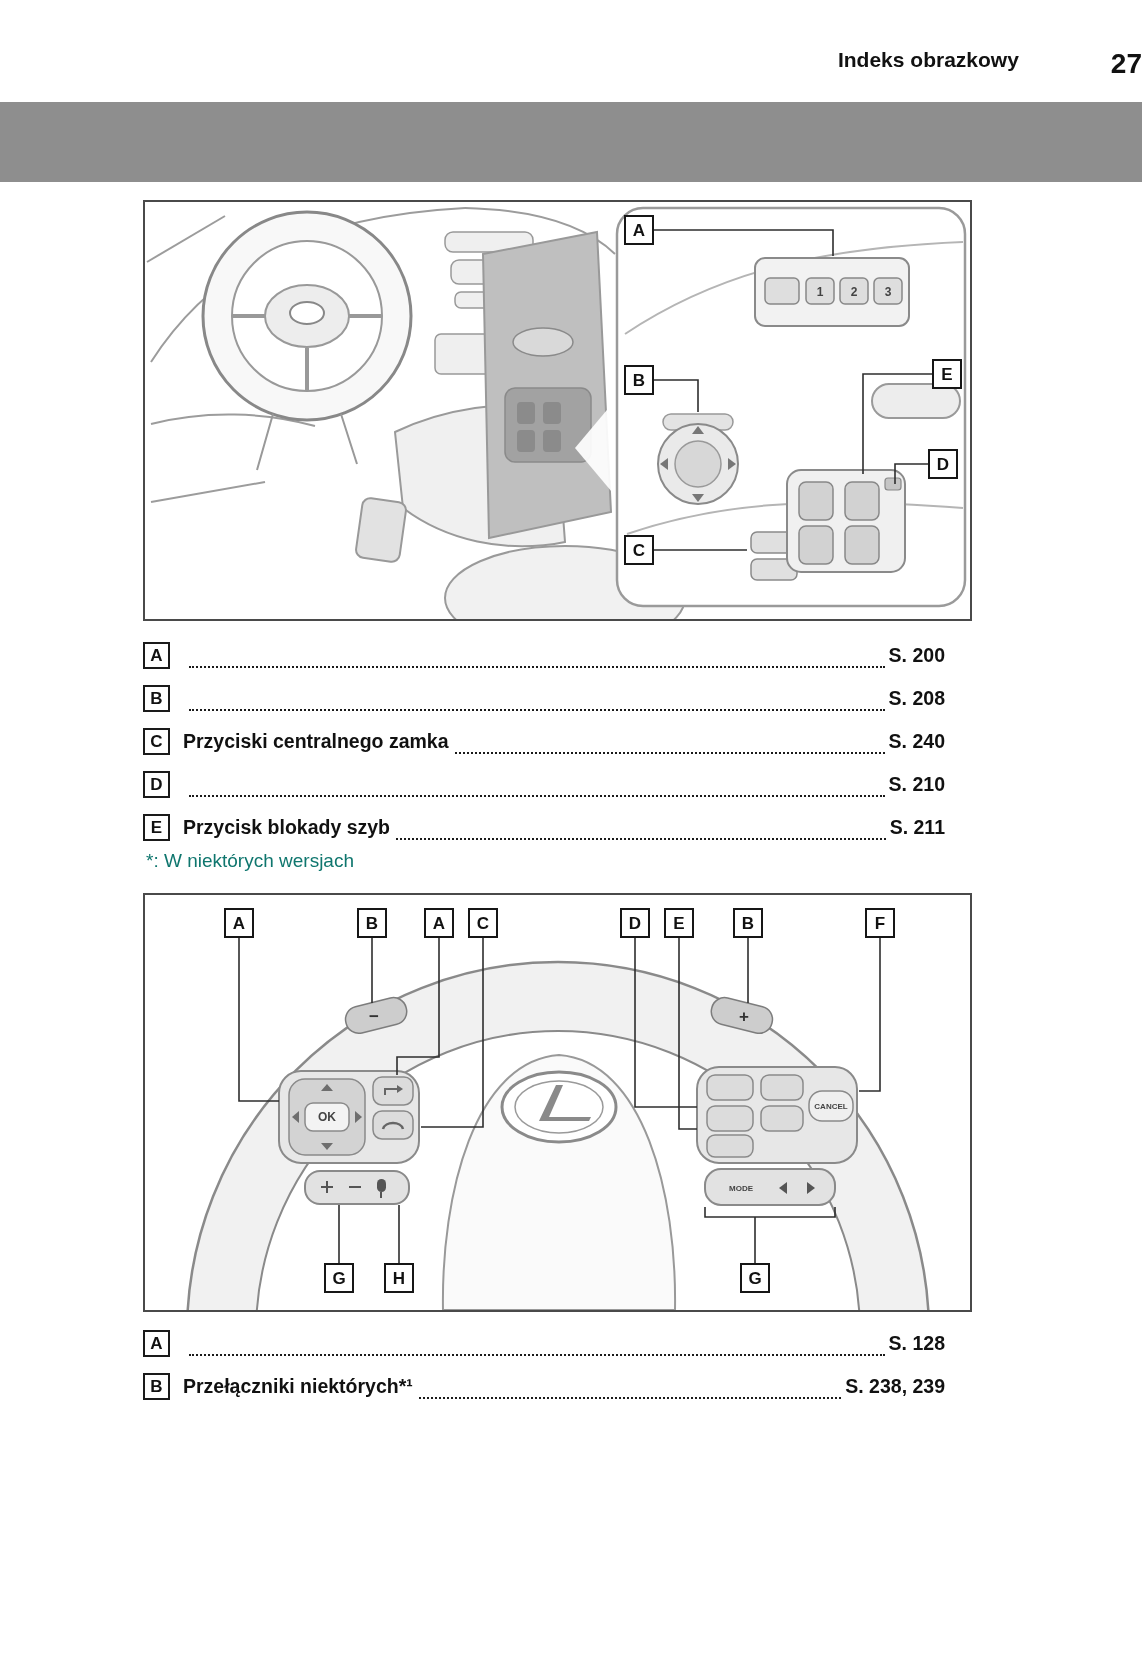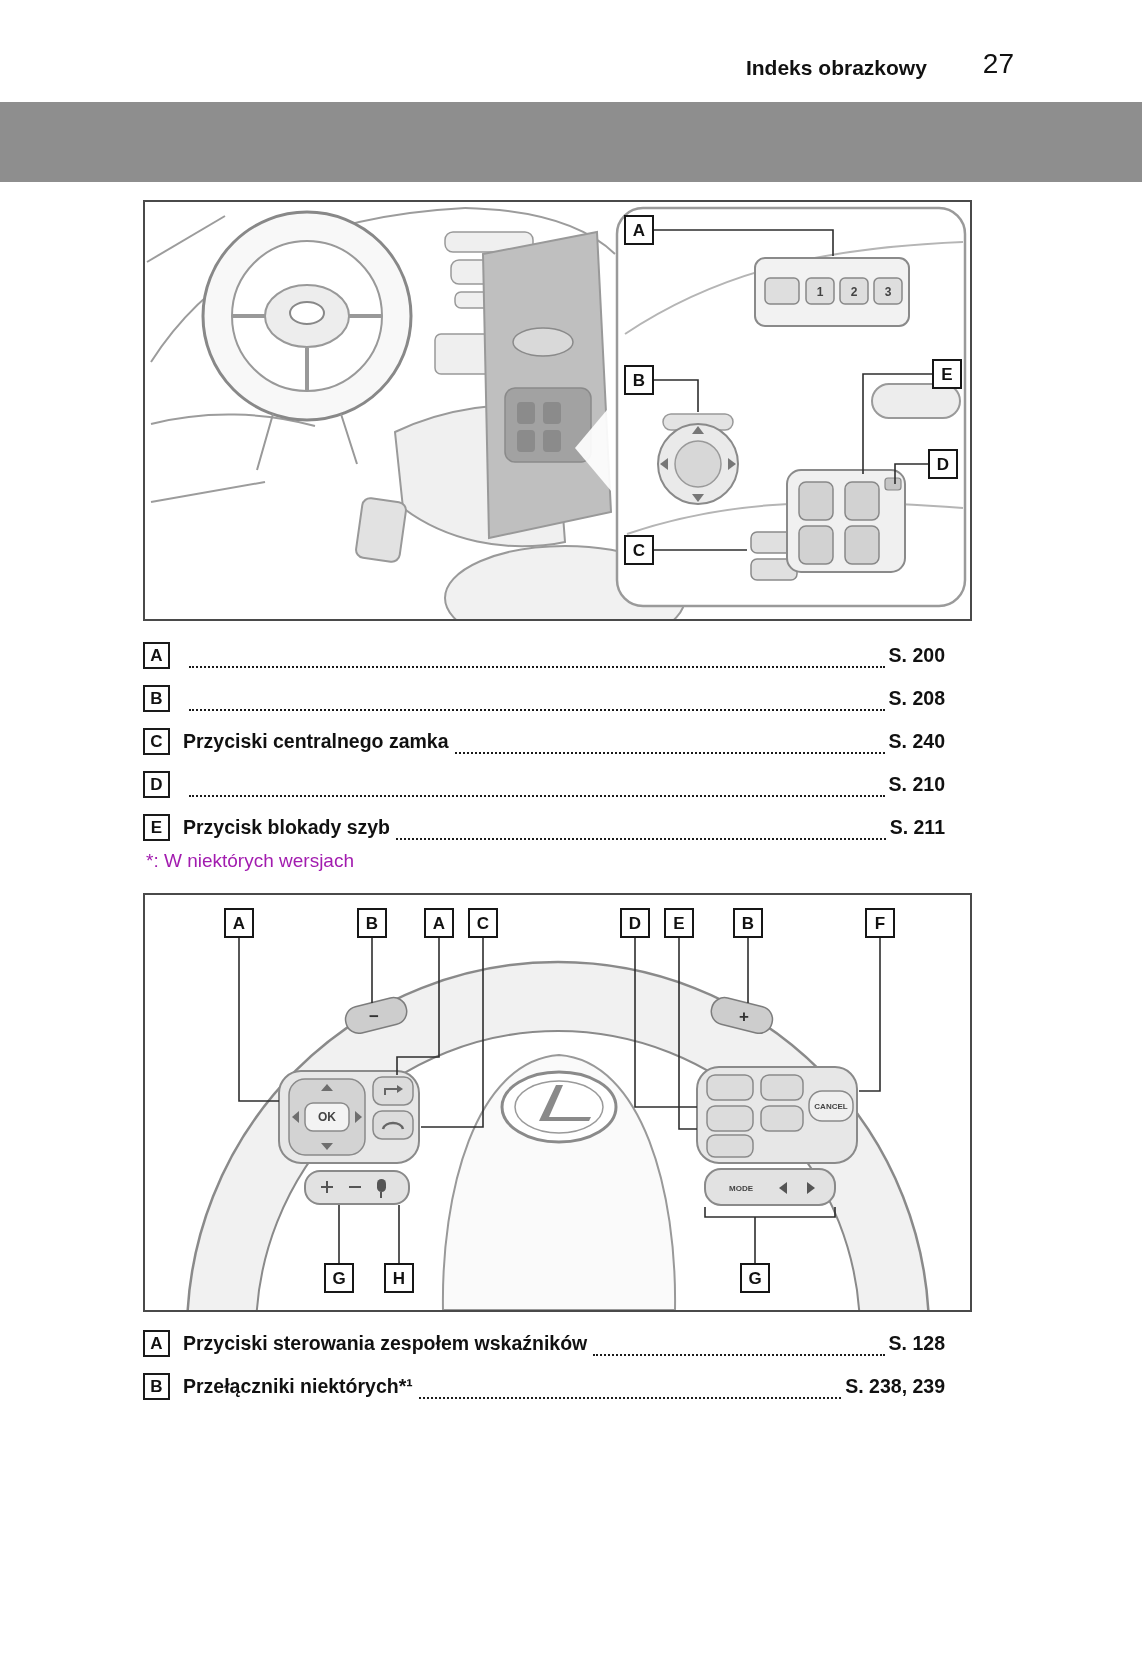--- a/index.html
+++ b/index.html
@@ -6,25 +6,25 @@
   html, body { background: #ffffff; }
   body {
     width: 1142px; height: 1654px;
     font-family: "Liberation Sans", sans-serif;
     color: #111111;
   }
   .page { position: relative; width: 1142px; height: 1654px; overflow: hidden; background: #ffffff; }
 
   .header-row {
     position: absolute; top: 48px; left: 0; right: 0;
-    display: flex; justify-content: flex-end; align-items: flex-end;
-    gap: 56px; padding-right: 128px;
+    display: flex; justify-content: flex-end; align-items: flex-start;
+    gap: 56px; 
   }
   .header-title { font-size: 21px; font-weight: bold; }
-  .header-page-num { font-size: 28px; font-weight: normal; }
+  .header-page-num { font-size: 28px; font-weight: bold; margin-left: 36px; }
 
   .gray-band { position: absolute; top: 102px; left: 0; width: 100%; height: 80px; background: #8e8e8e; }
 
   .figure {
     position: absolute; left: 143px; width: 829px;
     border: 2px solid #4a4a4a; background: #ffffff;
   }
   .figure-1 { top: 200px; height: 421px; }
   .figure-2 { top: 893px; height: 419px; }
   .fig-svg { width: 100%; height: 100%; display: block; }
@@ -40,21 +40,21 @@
     font-size: 17px; font-weight: bold; margin-right: 13px;
   }
   .legend-label { font-size: 19.5px; font-weight: bold; white-space: nowrap; }
   .leader {
     flex: 1 1 auto; min-width: 18px; height: 0;
     border-bottom: 2.6px dotted #1a1a1a;
     align-self: flex-end; margin: 0 4px 9px 6px;
   }
   .legend-page { font-size: 19.5px; font-weight: bold; white-space: nowrap; }
 
-  .footnote { position: absolute; top: 850px; left: 146px; font-size: 19px; color: #a21caf; }
+  .footnote { position: absolute; top: 850px; left: 146px; font-size: 19px; color: #0f766e; }
 
   
   svg text { font-family: "Liberation Sans", sans-serif; }
   .co-box { fill: #ffffff; stroke: #161616; stroke-width: 2; }
   .co-text { font-size: 17px; font-weight: bold; text-anchor: middle; fill: #111; }
   .co-line { fill: none; stroke: #2e2e2e; stroke-width: 1.6; }
   .tiny-label { font-size: 12px; font-weight: bold; text-anchor: middle; fill: #444; }
   .micro-label { font-size: 8px; font-weight: bold; text-anchor: middle; fill: #444; }
   .paddle-text { font-size: 17px; font-weight: bold; text-anchor: middle; fill: #333; }
 </style>
@@ -300,21 +300,20 @@
         <text class="co-text" x="254" y="389">H</text>
         <rect class="co-box" x="596" y="369" width="28" height="28"></rect>
         <text class="co-text" x="610" y="389">G</text>
       </g>
     </svg>
   </div>
 
   <div class="legend legend-2">
     <div class="legend-row">
       <span class="key-box">A</span>
-      <span class="legend-label">Przyciski sterowania zespołem wskaźników</span>
       <span class="leader"></span>
       <span class="legend-page">S. 128</span>
     </div>
     <div class="legend-row">
       <span class="key-box">B</span>
       <span class="legend-label">Przełączniki niektórych*¹</span>
       <span class="leader"></span>
       <span class="legend-page">S. 238, 239</span>
     </div>
   </div>

